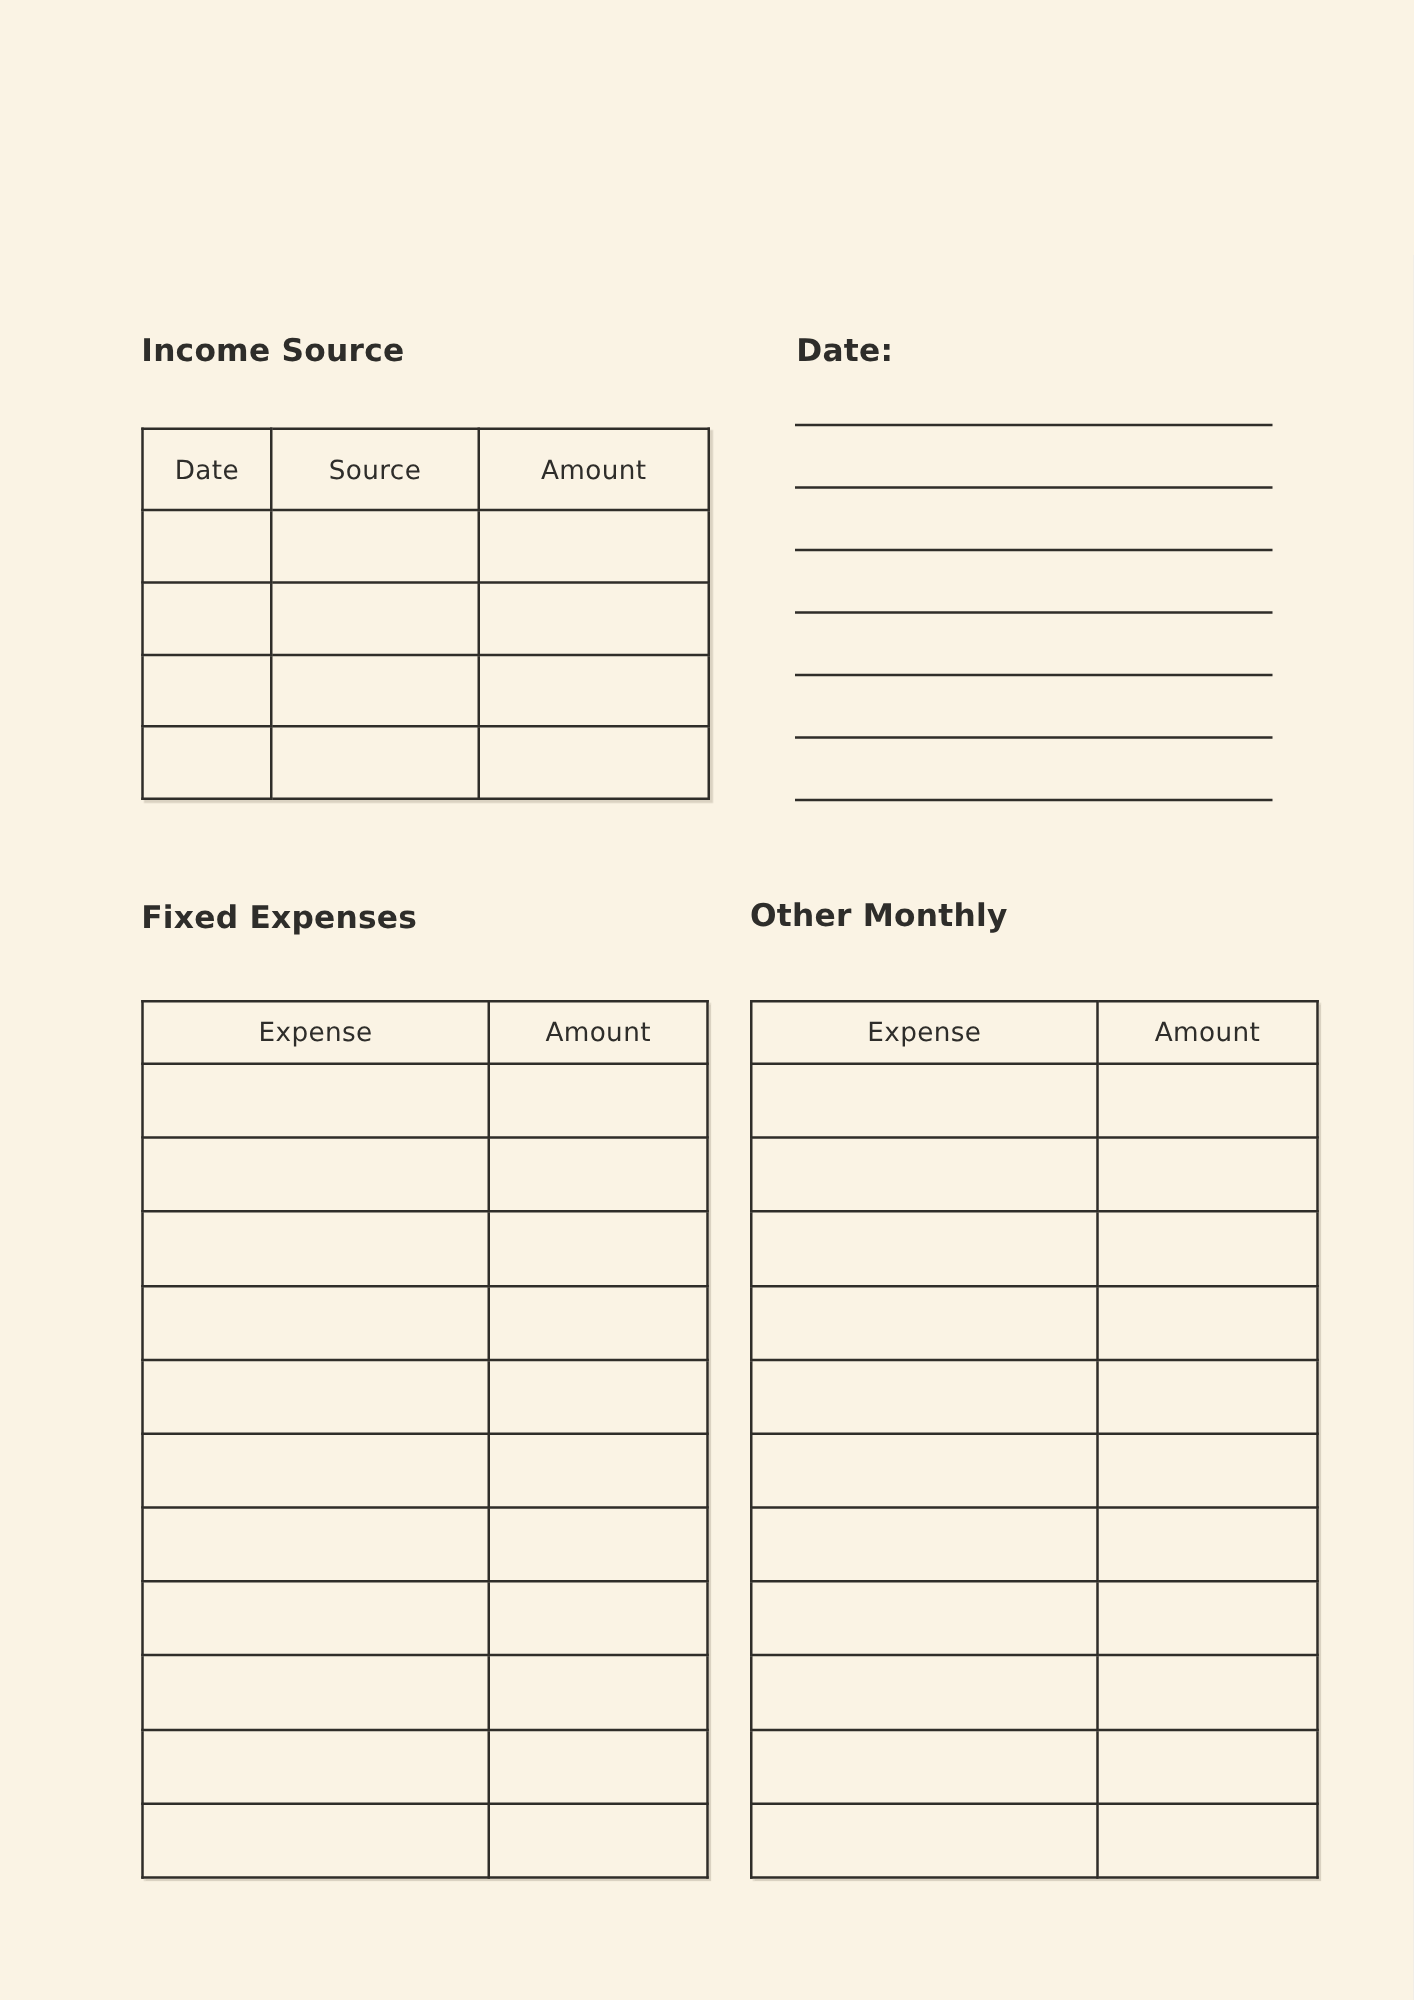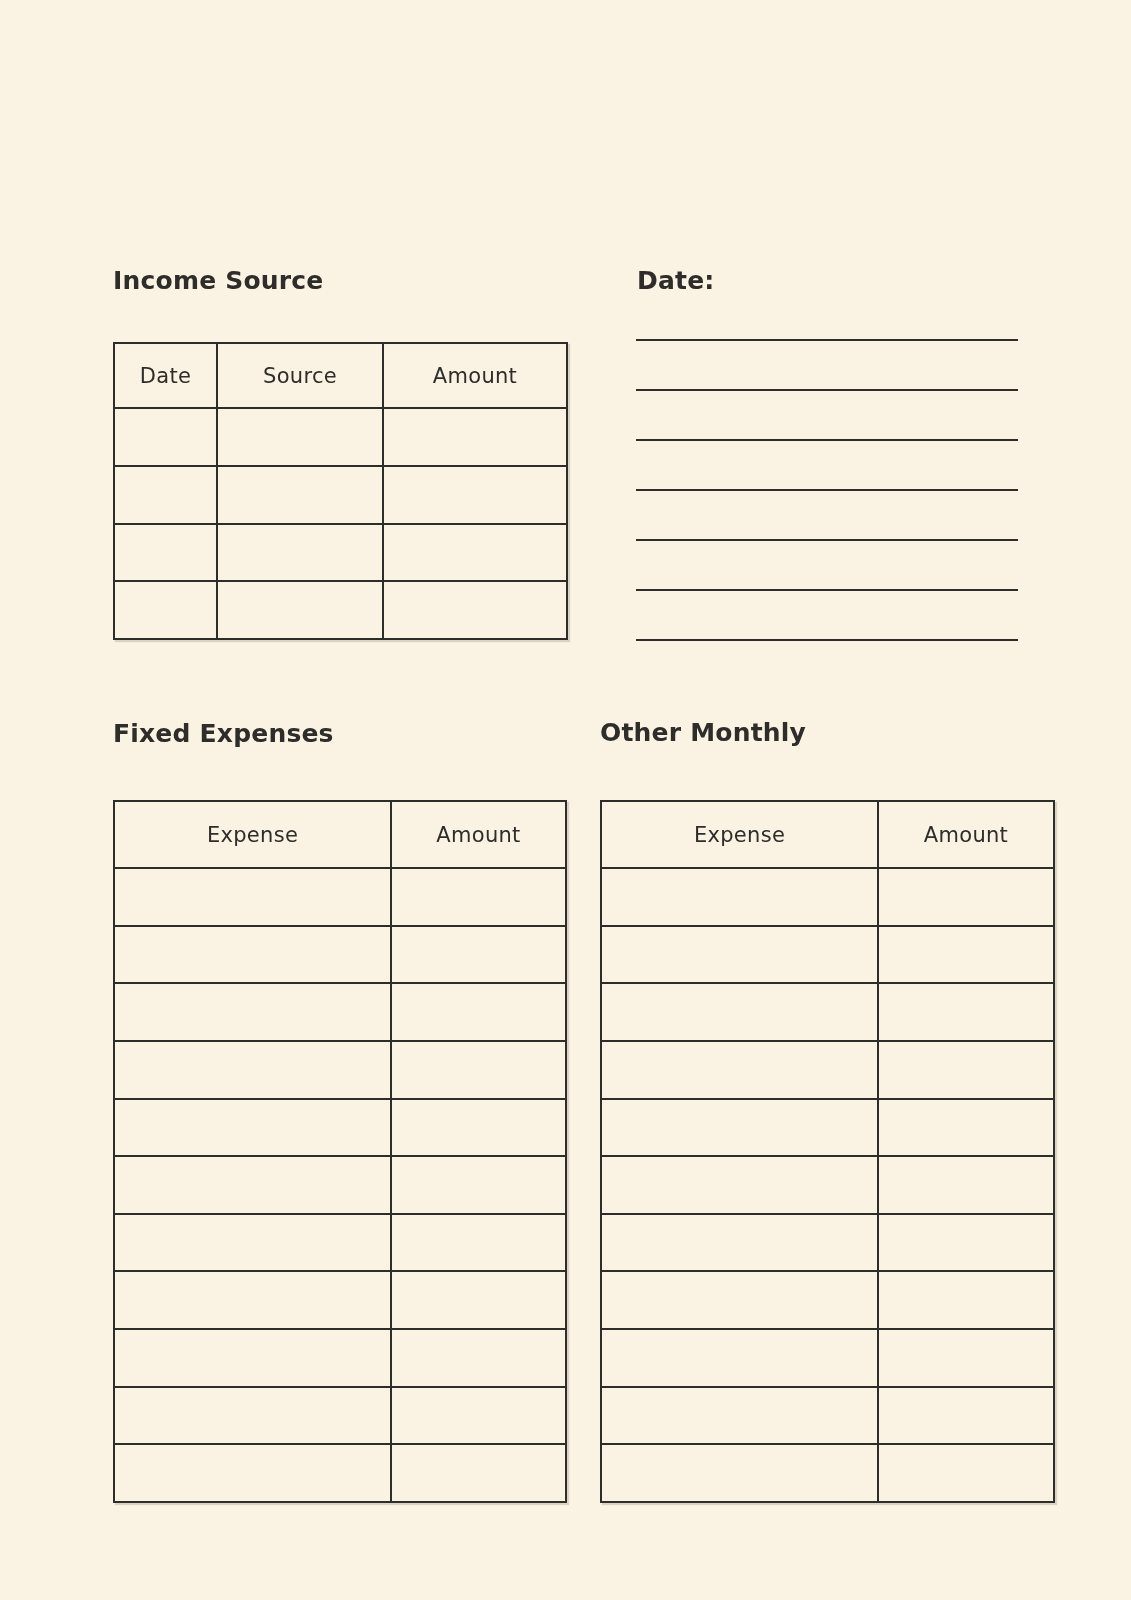--- a/index.html
+++ b/index.html
@@ -58,21 +58,21 @@
     font-size: 21px;
     letter-spacing: 0.3px;
     color: var(--ink);
     text-align: center;
     vertical-align: middle;
   }
   #income-table { left: 113px; top: 342px; width: 453px; height: 298px; }
   #income-table th { height: 65px; }
   #fixed-table  { left: 113px; top: 800px; width: 452px; height: 703px; }
   #other-table  { left: 600px; top: 800px; width: 453px; height: 703px; }
-  #fixed-table th, #other-table th { height: 67px; }
+  #fixed-table th, #other-table th { height: 50px; }
   .notes-lines {
     position: absolute;
     left: 636px;
     top: 339px;
     width: 382px;
   }
   .note-line {
     height: 0;
     border-top: 2px solid var(--line);
     margin-bottom: 48px;

